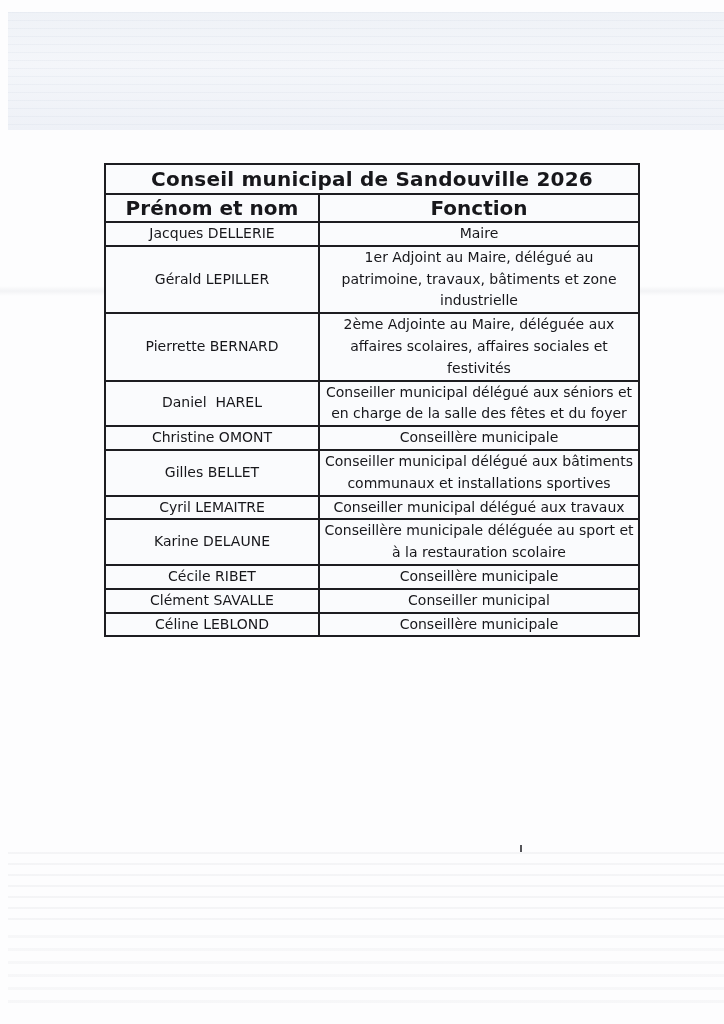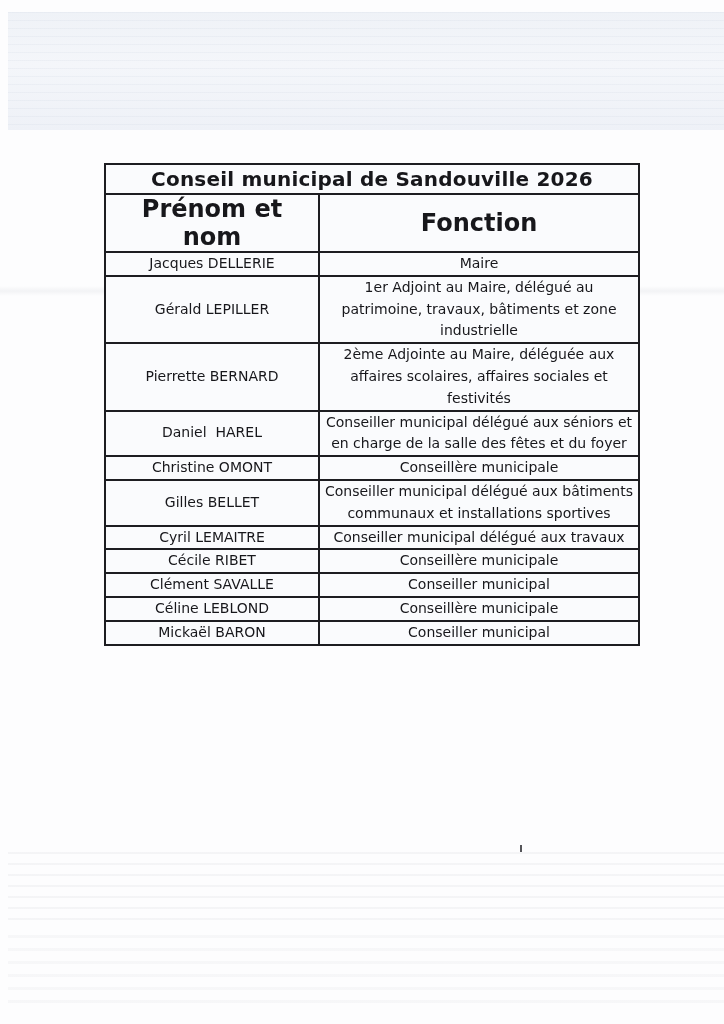--- a/index.html
+++ b/index.html
@@ -85,21 +85,21 @@
     padding: 0 3px;
   }
   .title-cell {
     font-weight: bold;
     font-size: 20px;
     height: 28px;
     letter-spacing: 0.2px;
   }
   th.col-head {
     font-weight: bold;
-    font-size: 24px;
+    font-size: 20px;
     height: 26px;
   }
   td.name-cell,
   td.func-cell {
     font-size: 14px;
     line-height: 21.8px;
   }
   td.name-cell {
     white-space: pre-wrap;
   }
@@ -153,29 +153,29 @@
     </tr>
     <tr class="member-row">
       <td class="name-cell">Gilles BELLET</td>
       <td class="func-cell">Conseiller municipal délégué aux bâtiments communaux et installations sportives</td>
     </tr>
     <tr class="member-row">
       <td class="name-cell">Cyril LEMAITRE</td>
       <td class="func-cell">Conseiller municipal délégué aux travaux</td>
     </tr>
     <tr class="member-row">
+      <td class="name-cell">Karine DELAUNE</td>
+      <td class="func-cell">Conseillère municipale déléguée au sport et à la restauration scolaire</td>
+    </tr>
+    <tr class="member-row">
       <td class="name-cell">Cécile RIBET</td>
       <td class="func-cell">Conseillère municipale</td>
     </tr>
     <tr class="member-row">
       <td class="name-cell">Clément SAVALLE</td>
       <td class="func-cell">Conseiller municipal</td>
     </tr>
     <tr class="member-row">
       <td class="name-cell">Céline LEBLOND</td>
       <td class="func-cell">Conseillère municipale</td>
     </tr>
-    <tr class="member-row">
-      <td class="name-cell">Mickaël BARON</td>
-      <td class="func-cell">Conseiller municipal</td>
-    </tr>
   </tbody>
 </table>
 
 </body></html>

